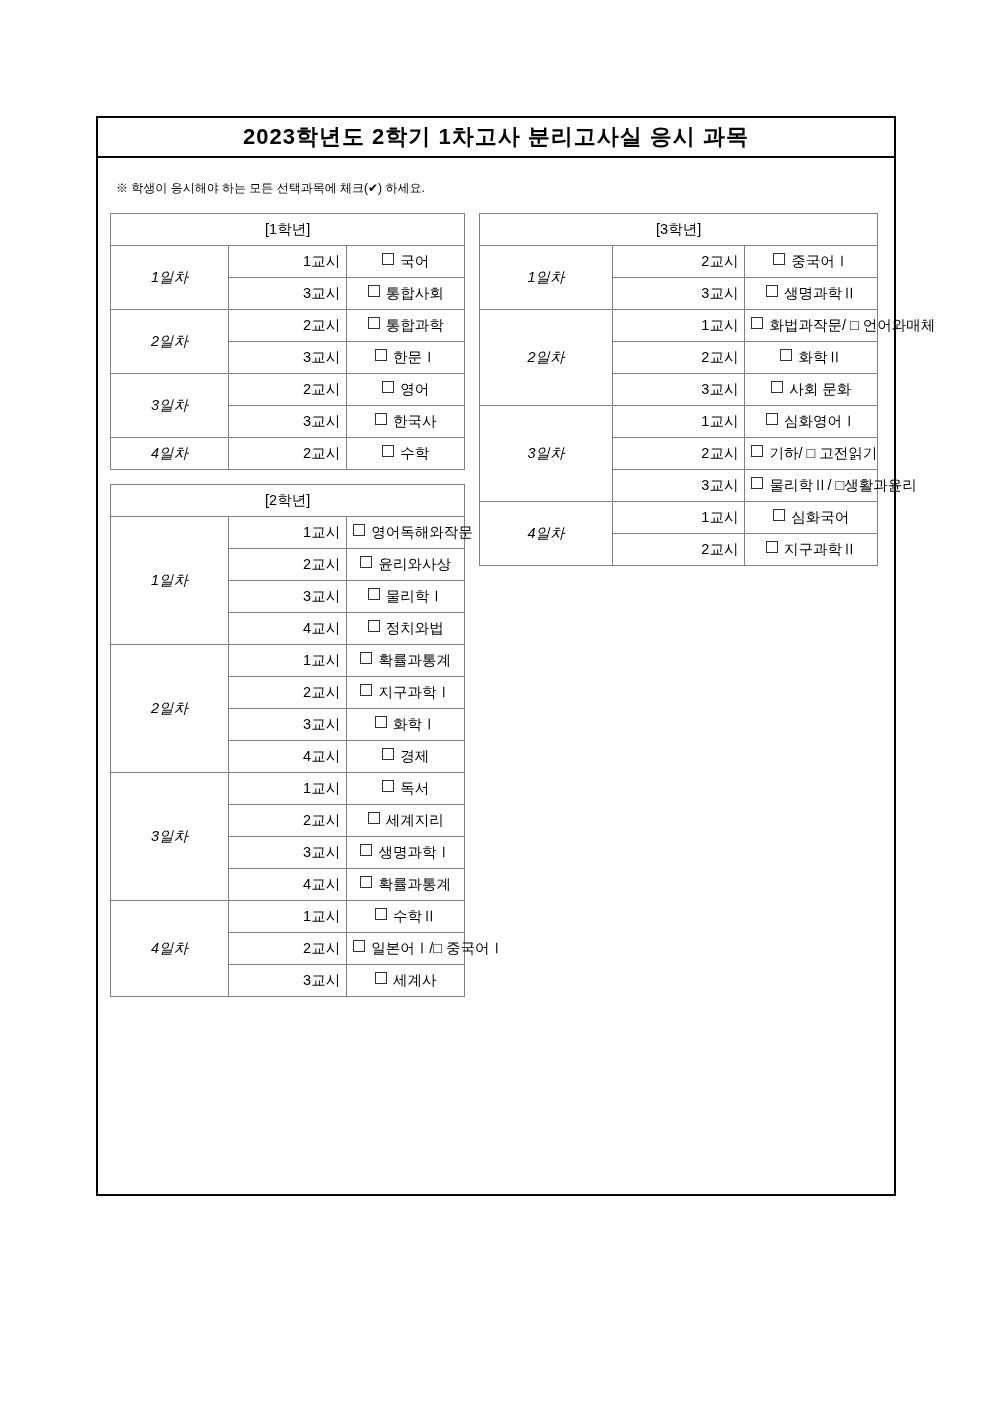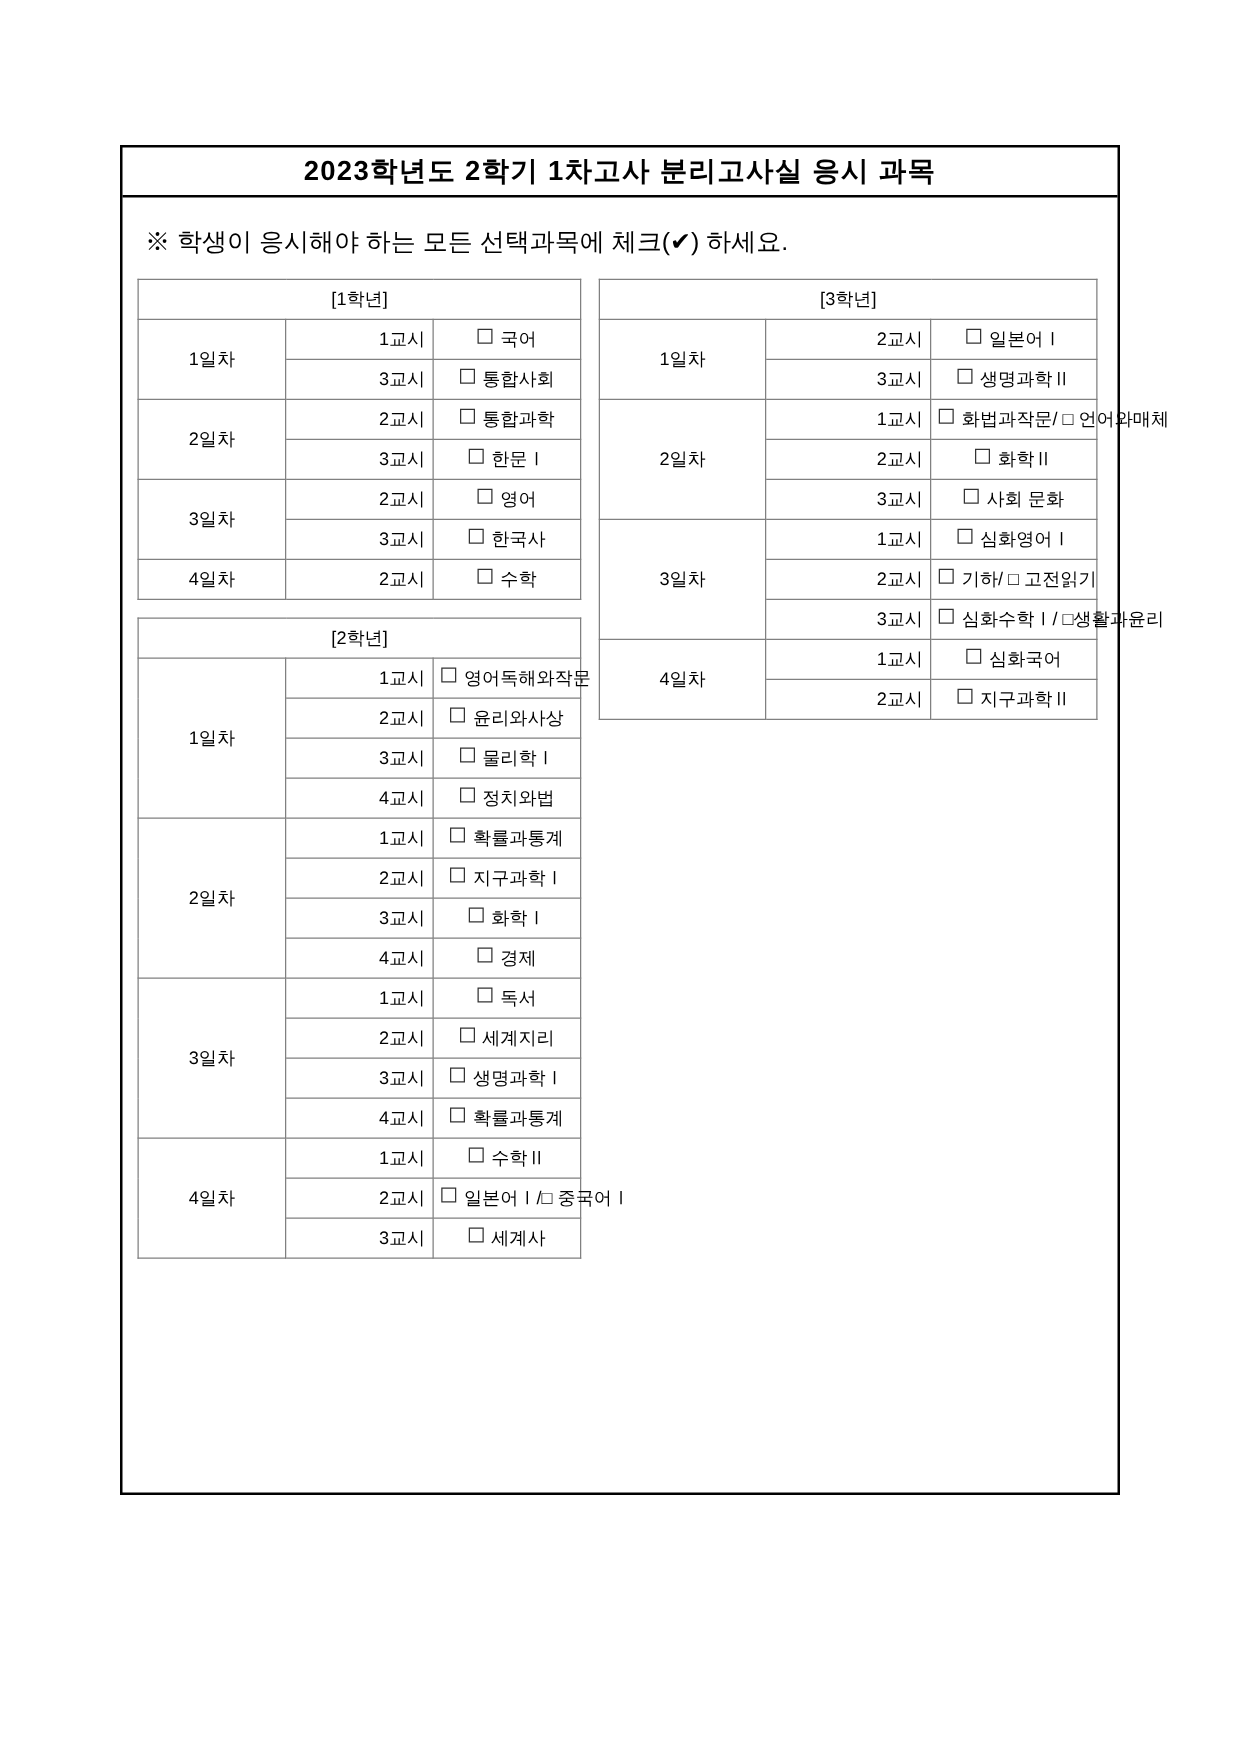--- a/index.html
+++ b/index.html
@@ -37,21 +37,21 @@
     align-items: center;
     justify-content: center;
   }
   .title-bar .title {
     font-size: 22px;
     font-weight: bold;
     letter-spacing: 1px;
   }
   .notice {
     margin: 22px 0 0 18px;
-    font-size: 20px;
+    font-size: 12px;
   }
   .columns {
     display: flex;
     gap: 14px;
     padding: 16px 16px 0 12px;
     align-items: flex-start;
   }
   .col-left { width: 360px; }
   .col-right { width: 404px; }
 
@@ -76,20 +76,21 @@
     text-align: center;
     font-weight: bold;
     font-size: 15px;
     height: 30px;
   }
   td.day {
     background: #d9d9d9;
     text-align: center;
     width: 56px;
     font-size: 14.5px;
+    font-style: italic;
   }
   td.period {
     width: 66px;
     text-align: right;
     font-size: 14px;
     padding-left: 8px;
   }
   td.subject {
     text-align: center;
     font-size: 15px;
@@ -246,21 +247,21 @@
         <table class="grid">
           <thead>
             <tr>
               <th class="group-header" colspan="3">[3학년]</th>
             </tr>
           </thead>
           <tbody>
               <tr>
                 <td class="day" rowspan="2">1일차</td>
                 <td class="period">2교시</td>
-                <td class="subject"><span class="cb"></span><span>일본어Ⅰ</span></td>
+                <td class="subject"><span class="cb"></span><span>중국어Ⅰ</span></td>
               </tr>
               <tr>
                 <td class="period">3교시</td>
                 <td class="subject"><span class="cb"></span><span>생명과학Ⅱ</span></td>
               </tr>
               <tr>
                 <td class="day" rowspan="3">2일차</td>
                 <td class="period">1교시</td>
                 <td class="subject"><span class="cb"></span><span>화법과작문/ □ 언어와매체</span></td>
               </tr>
@@ -276,21 +277,21 @@
                 <td class="day" rowspan="3">3일차</td>
                 <td class="period">1교시</td>
                 <td class="subject"><span class="cb"></span><span>심화영어Ⅰ</span></td>
               </tr>
               <tr>
                 <td class="period">2교시</td>
                 <td class="subject"><span class="cb"></span><span>기하/ □ 고전읽기</span></td>
               </tr>
               <tr>
                 <td class="period">3교시</td>
-                <td class="subject"><span class="cb"></span><span>심화수학Ⅰ/ □생활과윤리</span></td>
+                <td class="subject"><span class="cb"></span><span>물리학Ⅱ/ □생활과윤리</span></td>
               </tr>
               <tr>
                 <td class="day" rowspan="2">4일차</td>
                 <td class="period">1교시</td>
                 <td class="subject"><span class="cb"></span><span>심화국어</span></td>
               </tr>
               <tr>
                 <td class="period">2교시</td>
                 <td class="subject"><span class="cb"></span><span>지구과학Ⅱ</span></td>
               </tr>

